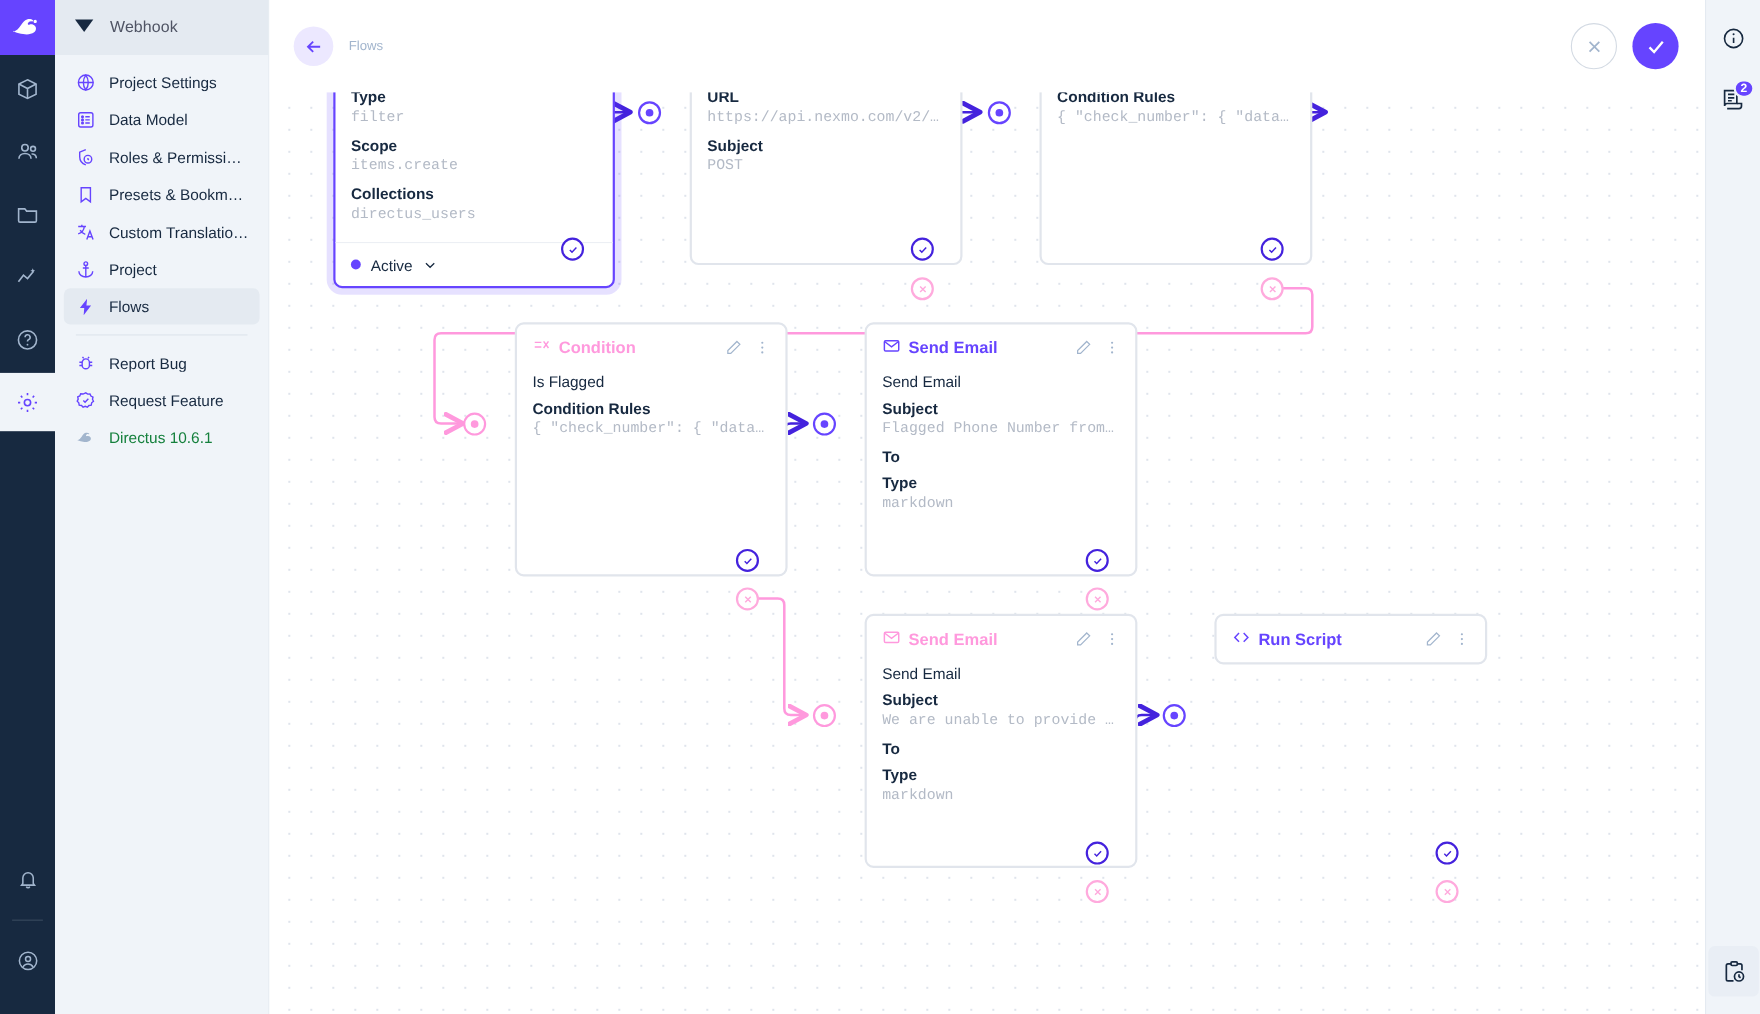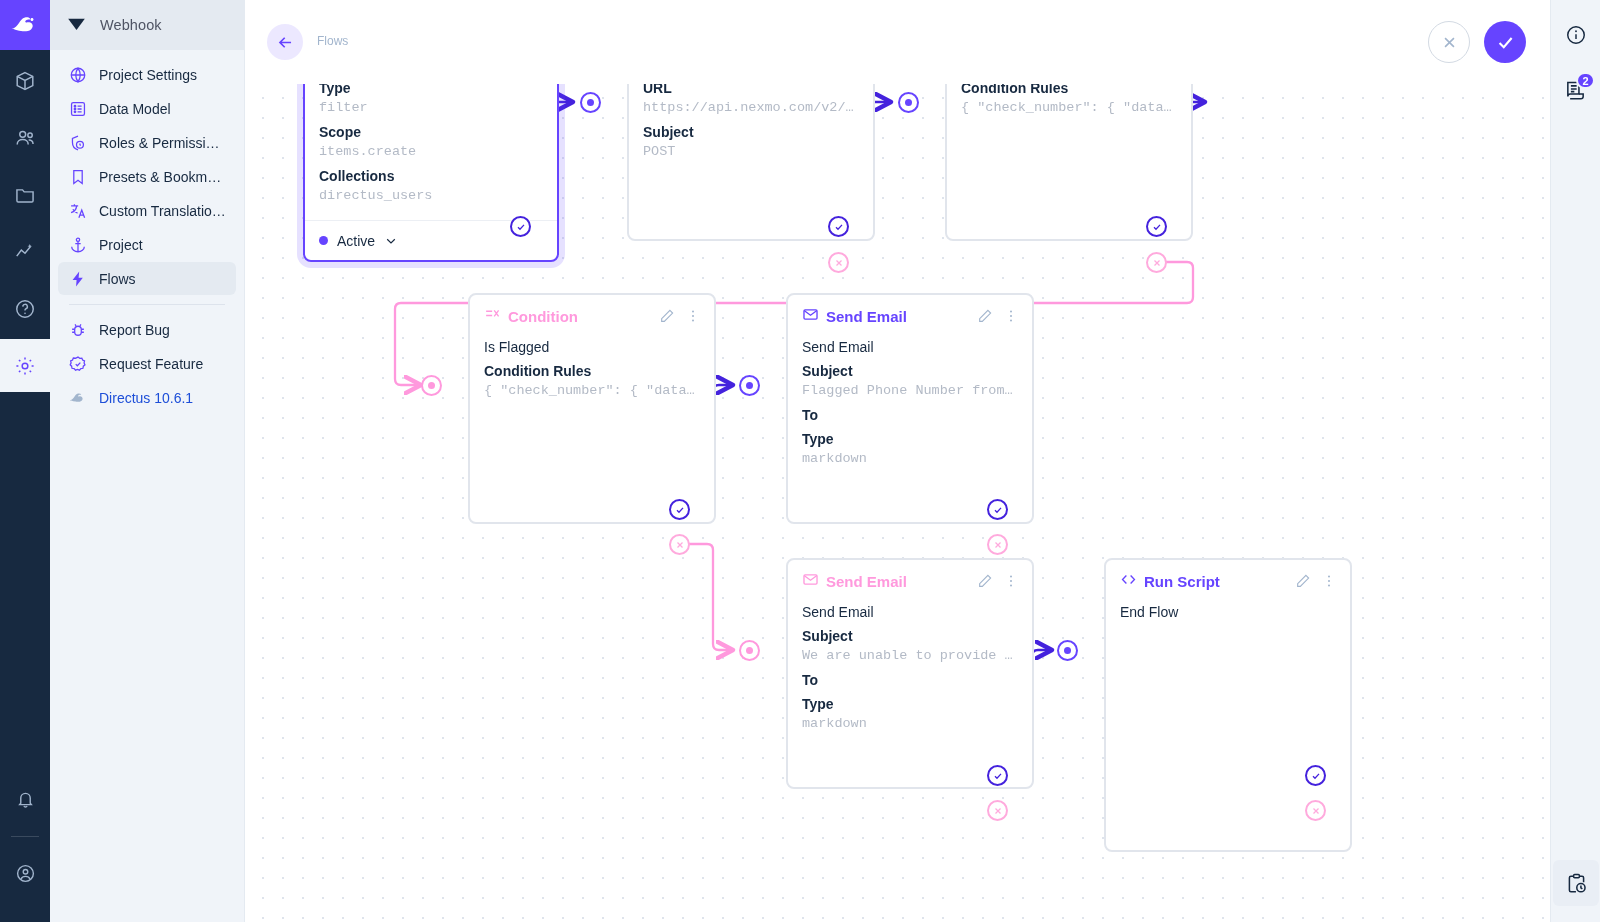--- a/index.html
+++ b/index.html
@@ -47,21 +47,21 @@
   .modnav-list { padding:8px 8px 0 8px; }
   .nav-item {
     display:flex; align-items:center; gap:12px;
     height:33px; padding:0 10px; border-radius:6px; cursor:pointer;
     font-size:14px; color:#172940; margin-bottom:1px;
   }
   .nav-item.active { background:#e4eaf1; }
   .nav-item .nicon { width:19px; height:19px; flex:0 0 19px; display:flex; align-items:center; justify-content:center; color:#6644ff; }
   .nav-label { white-space:nowrap; overflow:hidden; text-overflow:ellipsis; }
   .nav-divider { height:1px; background:#dde3ec; margin:9px 11px 8px 11px; }
-  .nav-item.muted { color:#1d4ed8; cursor:default; }
+  .nav-item.muted { color:#15803d; cursor:default; }
   .nav-item.muted .nicon { color:#a2b5cd; }
 
   
   .main { flex:1 1 auto; position:relative; height:922px; background:#fff; overflow:hidden; }
   .topbar {
     height:84px; display:flex; align-items:center; padding:0 24px 0 22px;
     position:relative; z-index:30; background:#fff;
   }
   .back-btn {
     width:36px; height:36px; border-radius:50%; background:#ece8ff;
@@ -674,23 +674,20 @@
             </span>
             <span class="ph-btn">
               <svg width="16" height="16" viewBox="0 0 24 24" fill="currentColor">
                   <circle cx="12" cy="5.4" r="1.5"></circle>
                   <circle cx="12" cy="12" r="1.5"></circle>
                   <circle cx="12" cy="18.6" r="1.5"></circle>
                 </svg>
             </span>
           </span>
         </div>
-        <div class="panel-body" style="min-height:248px;">
-          <div class="p-name">End Flow</div>
-        </div>
       </div>
       <div class="port in" style="left:812px; top:640px;">
           <i></i>
         </div>
       <div class="port res" style="left:1060px; top:765px;">
         <svg width="12" height="12" viewBox="0 0 24 24" fill="none" stroke="currentColor" stroke-width="2.6">
             <path d="M6 12.4l4 4 8-8.6"></path>
           </svg>
       </div>
       <div class="port rej" style="left:1060px; top:800px;">

